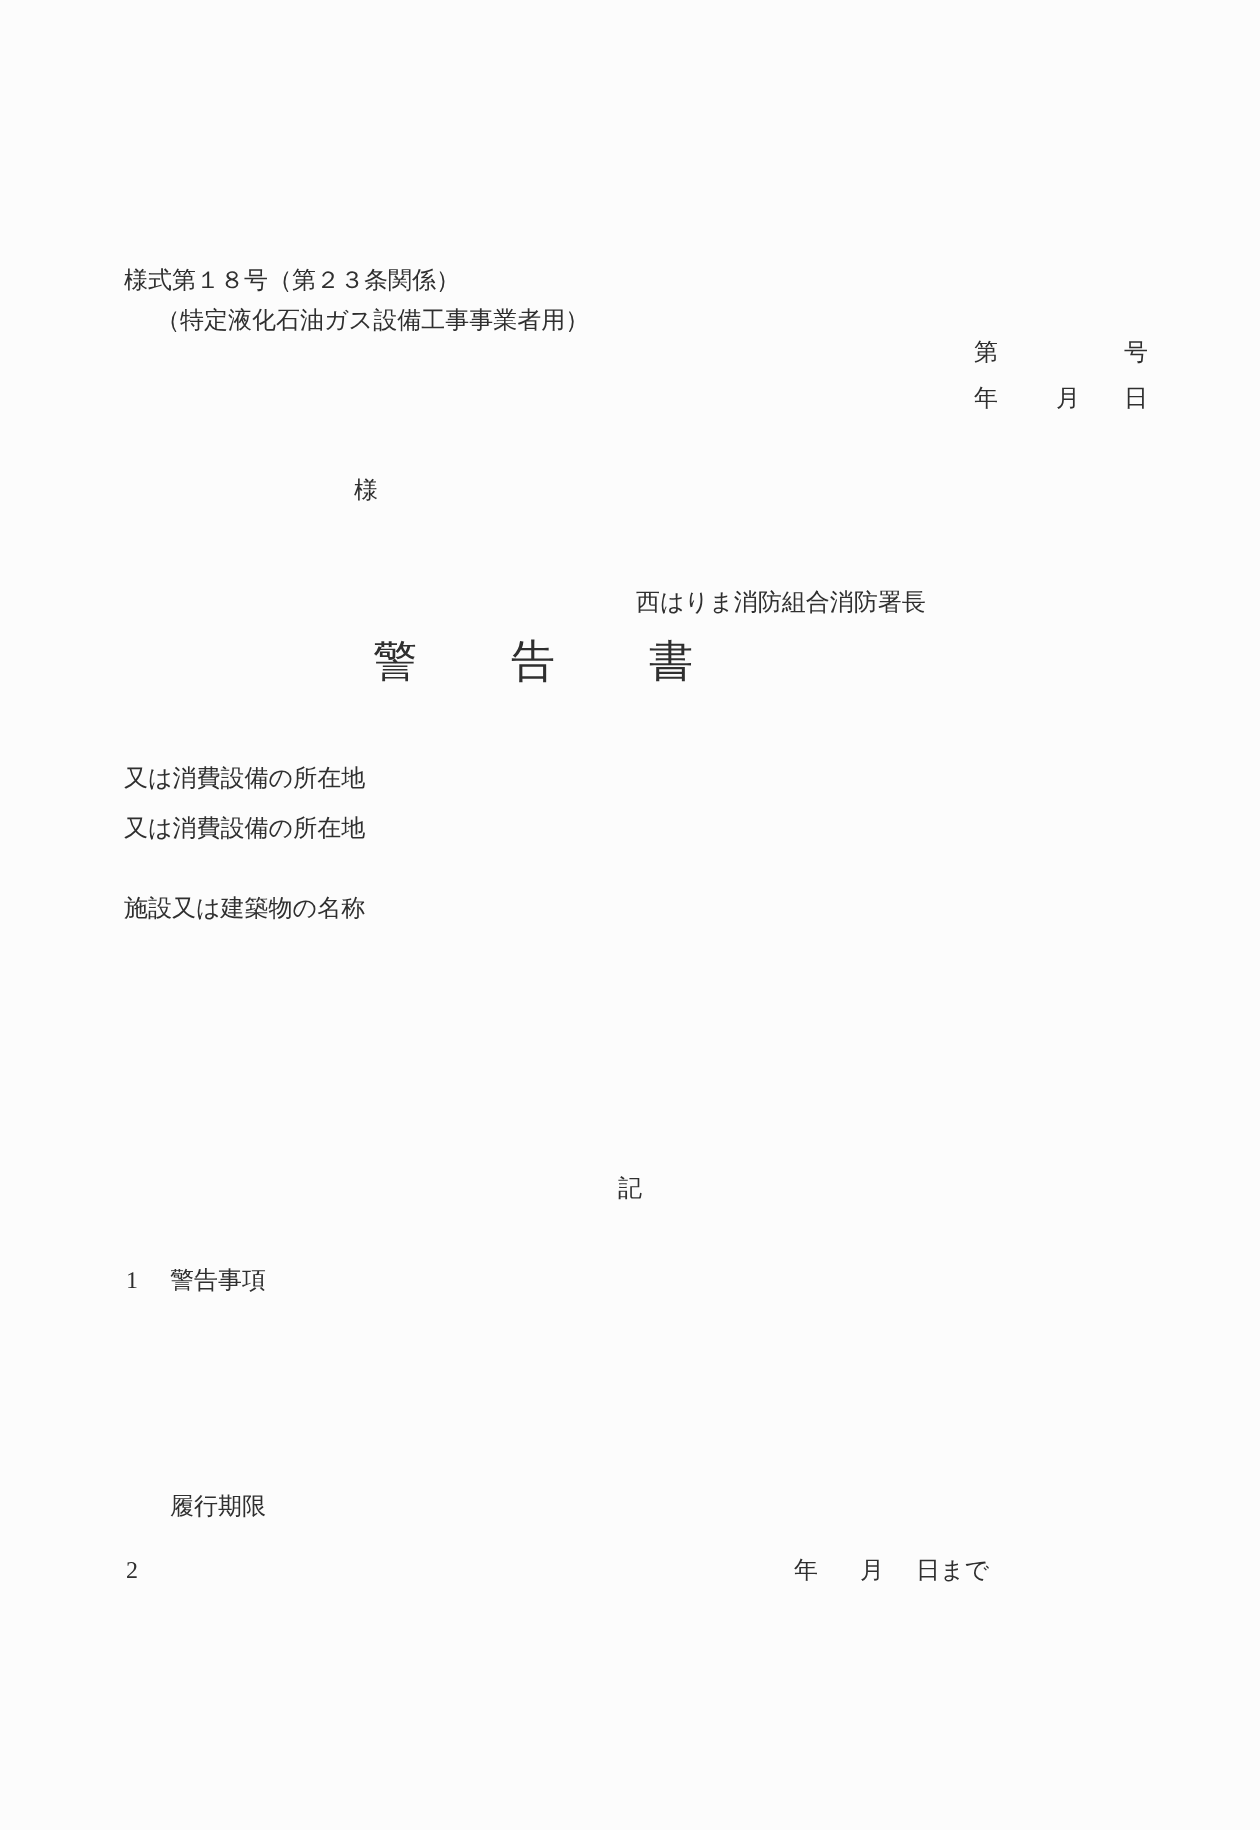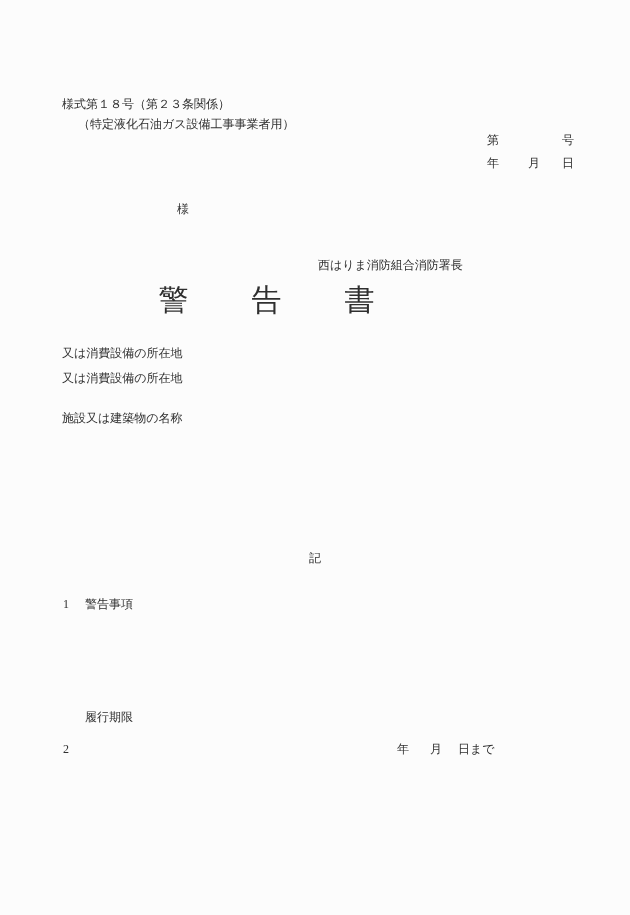--- a/index.html
+++ b/index.html
@@ -11,39 +11,39 @@
     position: relative;
     width: 630px;
     height: 915px;
     margin: 0 auto;
     background: #fcfcfc;
     color: #2f2f2f;
     font-size: 12px;
     line-height: 1.2;
     overflow: hidden;
   }
-  .abs { position: absolute; white-space: pre; }
+  .abs { position: absolute; white-space: pre; margin-top: 36px; }
 
   .form-number   { left: 62px;  top: 97px;  }
   .form-subtitle { left: 78px;  top: 117px; }
 
   .docno-prefix  { left: 487px; top: 133px; }
   .docno-suffix  { left: 562px; top: 133px; }
 
   .date-year     { left: 487px; top: 156px; }
   .date-month    { left: 528px; top: 156px; }
   .date-day      { left: 562px; top: 156px; }
 
   .addressee     { left: 177px; top: 202px; }
   .issuer        { left: 318px; top: 258px; }
 
   .doc-title {
     left: 0; top: 282px; width: 534px;
     text-align: center;
-    font-size: 30px;
+    font-size: 22px;
     letter-spacing: 1px;
   }
 
   .loc-line1     { left: 62px; top: 346px; }
   .loc-line2     { left: 62px; top: 371px; }
   .facility-name { left: 62px; top: 412px; font-family: Liberation Mono, monospace; }
 
   .body-text {
     left: 62px; top: 456px; width: 515px;
   }

